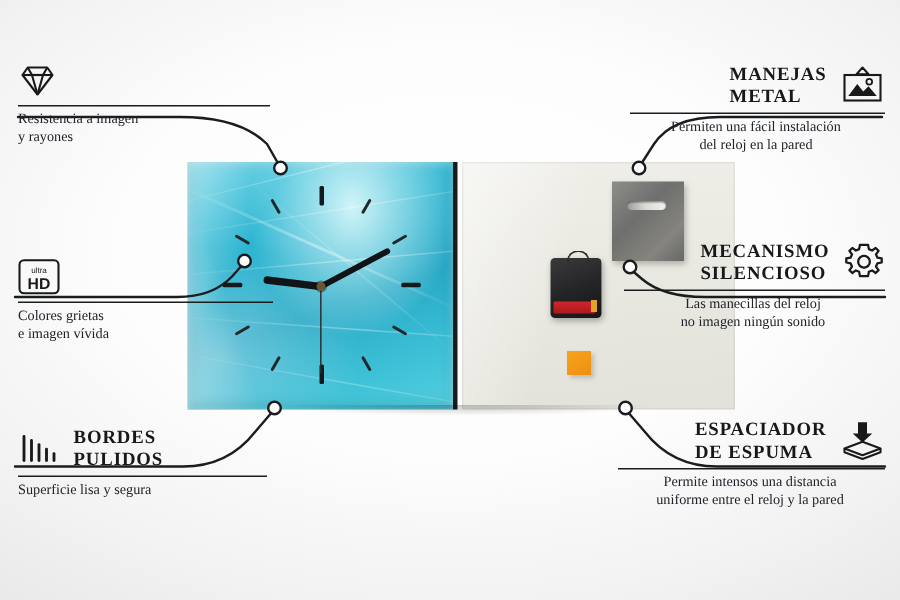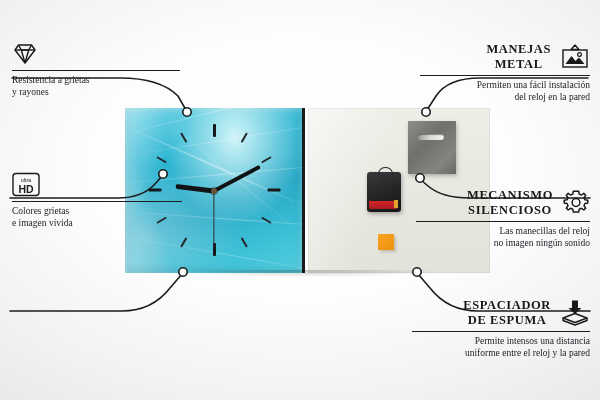--- a/index.html
+++ b/index.html
@@ -180,35 +180,35 @@
   .title {
     font-family: "Liberation Serif", serif;
     font-weight: bold;
     font-size: 12.5px;
     line-height: 14.5px;
     letter-spacing: .6px;
     color: #16181a;
     text-transform: uppercase;
     white-space: pre-line;
   }
-  .callout.right .title { text-align: center; font-family: Liberation Serif, serif; }
+  .callout.right .title { text-align: left; font-family: Liberation Serif, serif; }
   .rule {
     height: 1.4px;
     background: #1a1c1e;
     margin-top: 4px;
   }
   .desc {
     font-family: "Liberation Serif", serif;
     font-size: 9.5px;
     line-height: 11.5px;
     color: #20232a;
     margin-top: 4px;
     white-space: pre-line;
   }
-  .callout.right .desc { text-align: right; }
+  .callout.right .desc { text-align: center; }
   .icon { flex: 0 0 auto; display: block; text-align: center; }
   svg { display: block; }
 
   #wires { position: absolute; left: 0; top: 0; width: 600px; height: 400px; pointer-events: none; }
 </style>
 </head>
 <body>
 
 <div id="stage">
 
@@ -283,79 +283,98 @@
             <path d="M3,8 L13,21 L23,8 L19.5,3 L6.5,3 Z"></path>
             <path d="M3,8 L23,8"></path>
               <path d="M6.5,3 L9.3,8 L13,21"></path>
             <path d="M19.5,3 L16.7,8 L13,21"></path>
               <path d="M9.3,8 L16.7,8"></path>
           </g>
         </svg>
       </span>
     </div>
     <div class="rule" style="width:168px;"></div>
-    <div class="desc">Resistencia a grietas
+    <div class="desc">Resistencia a imagen
 y rayones</div>
   </div>
 
   <div class="callout left" style="left:12px; top:172px; width:172px;">
     <div class="head">
       <span class="icon">
         <svg width="28" height="25" viewBox="0 0 28 25">
           <rect x="1" y="1.5" width="26" height="22" rx="3" fill="none" stroke="#17191b" stroke-width="1.4"></rect>
           <text x="14" y="10" font-family="Liberation Sans, sans-serif" font-size="5.4" text-anchor="middle" fill="#17191b">ultra</text>
           <text x="14" y="20.5" font-family="Liberation Sans, sans-serif" font-size="10.5" font-weight="bold" text-anchor="middle" fill="#17191b">HD</text>
         </svg>
       </span>
     </div>
     <div class="rule" style="width:170px;"></div>
     <div class="desc">Colores grietas
 e imagen vívida</div>
   </div>
 
+  <div class="callout left" style="left:12px; top:284px; width:168px;">
+    <div class="head">
+      <span class="icon">
+        <svg width="28" height="22" viewBox="0 0 28 22">
+          <g stroke="#17191b" stroke-width="1.9" stroke-linecap="round">
+            <path d="M4,3 L4,19"></path>
+              <path d="M9,5.6 L9,19"></path>
+            <path d="M14,8.4 L14,19"></path>
+              <path d="M19,11.4 L19,19"></path>
+            <path d="M24,14.4 L24,19"></path>
+          </g>
+        </svg>
+      </span>
+      <span class="title">BORDES
+PULIDOS</span>
+    </div>
+    <div class="rule" style="width:166px;"></div>
+    <div class="desc">Superficie lisa y segura</div>
+  </div>
 
   <div class="callout right" style="right:10px; top:42px; width:172px;">
     <div class="head">
       <span class="title">MANEJAS
 METAL</span>
       <span class="icon">
         <svg width="30" height="26" viewBox="0 0 30 26">
           <path d="M15,1 L11,5.5 L19,5.5 Z" fill="none" stroke="#17191b" stroke-width="1.3" stroke-linejoin="round"></path>
           <rect x="3" y="6" width="24" height="17" fill="none" stroke="#17191b" stroke-width="1.4"></rect>
           <path d="M5.5,20 L11.5,12 L15.5,17 L19,13.5 L24.5,20 Z" fill="#17191b"></path>
           <circle cx="19.5" cy="10.5" r="1.9" fill="none" stroke="#17191b" stroke-width="1.2"></circle>
         </svg>
       </span>
     </div>
     <div class="rule" style="width:170px; margin-left:auto;"></div>
     <div class="desc">Permiten una fácil instalación
 del reloj en la pared</div>
   </div>
 
-  <div class="callout right" style="right:10px; top:188px; width:176px;">
+  <div class="callout right" style="right:10px; top:160px; width:176px;">
     <div class="head">
       <span class="title">MECANISMO
 SILENCIOSO</span>
       <span class="icon">
         <svg width="28" height="27" viewBox="0 0 28 27">
           <path d="M14,2.2 l2.7,0 l.55,2.9 l2.15,.9 l2.4,-1.7 l1.9,1.9 l-1.7,2.4 l.9,2.15 l2.9,.55
                    l0,2.7 l-2.9,.55 l-.9,2.15 l1.7,2.4 l-1.9,1.9 l-2.4,-1.7 l-2.15,.9 l-.55,2.9
                    l-2.7,0 l-2.7,0 l-.55,-2.9 l-2.15,-.9 l-2.4,1.7 l-1.9,-1.9 l1.7,-2.4 l-.9,-2.15
                    l-2.9,-.55 l0,-2.7 l2.9,-.55 l.9,-2.15 l-1.7,-2.4 l1.9,-1.9 l2.4,1.7 l2.15,-.9
                    l.55,-2.9 Z" fill="none" stroke="#17191b" stroke-width="1.5" stroke-linejoin="round"></path>
           <circle cx="14" cy="13.5" r="3.9" fill="none" stroke="#17191b" stroke-width="1.5"></circle>
         </svg>
       </span>
     </div>
     <div class="rule" style="width:174px; margin-left:auto;"></div>
     <div class="desc">Las manecillas del reloj
 no imagen ningún sonido</div>
   </div>
 
-  <div class="callout right" style="right:10px; top:298px; width:180px;">
+  <div class="callout right" style="right:10px; top:279px; width:180px;">
     <div class="head">
       <span class="title">ESPACIADOR
 DE ESPUMA</span>
       <span class="icon">
         <svg width="30" height="27" viewBox="0 0 30 27">
           <path d="M12,1.5 L18,1.5 L18,9 L21.5,9 L15,15 L8.5,9 L12,9 Z" fill="#17191b"></path>
           <path d="M15,14.5 L27,19 L15,23.5 L3,19 Z" fill="none" stroke="#17191b" stroke-width="1.4" stroke-linejoin="round"></path>
           <path d="M3,19 L3,21.5 L15,26 L27,21.5 L27,19" fill="none" stroke="#17191b" stroke-width="1.4" stroke-linejoin="round"></path>
         </svg>
       </span>

